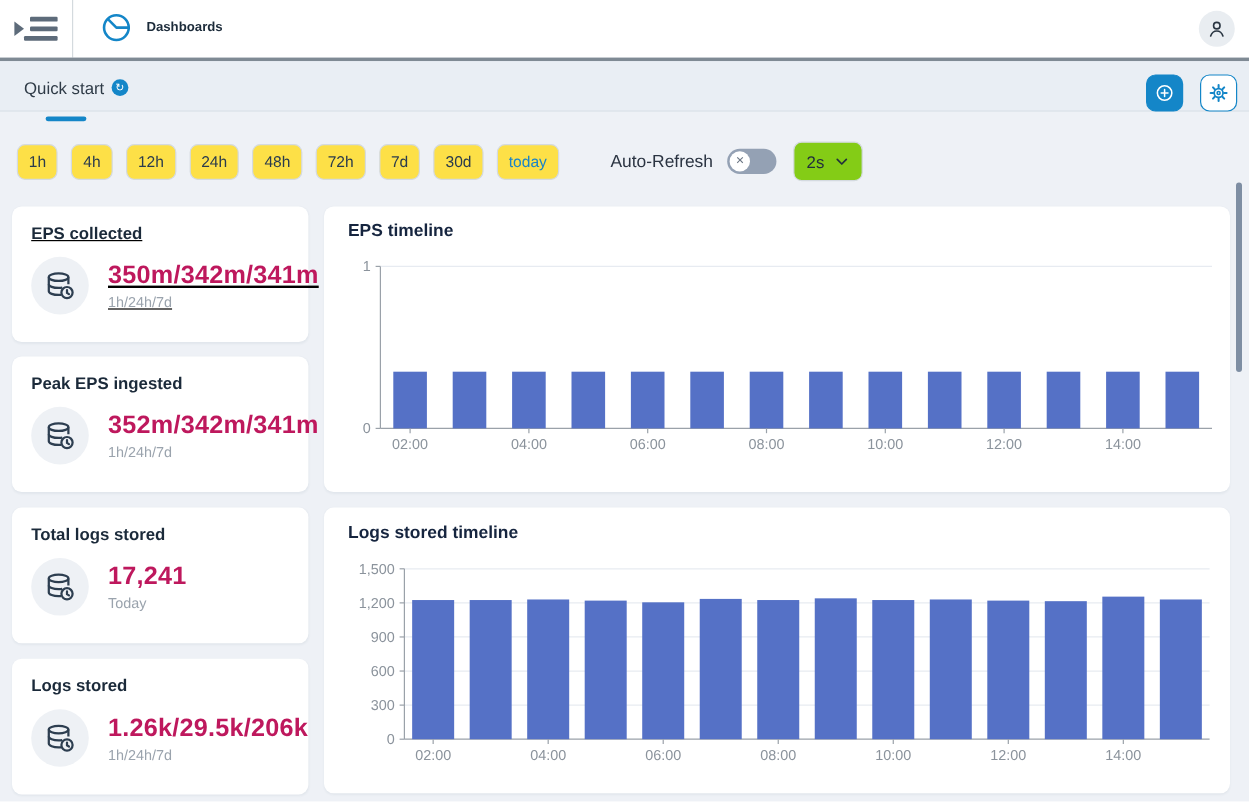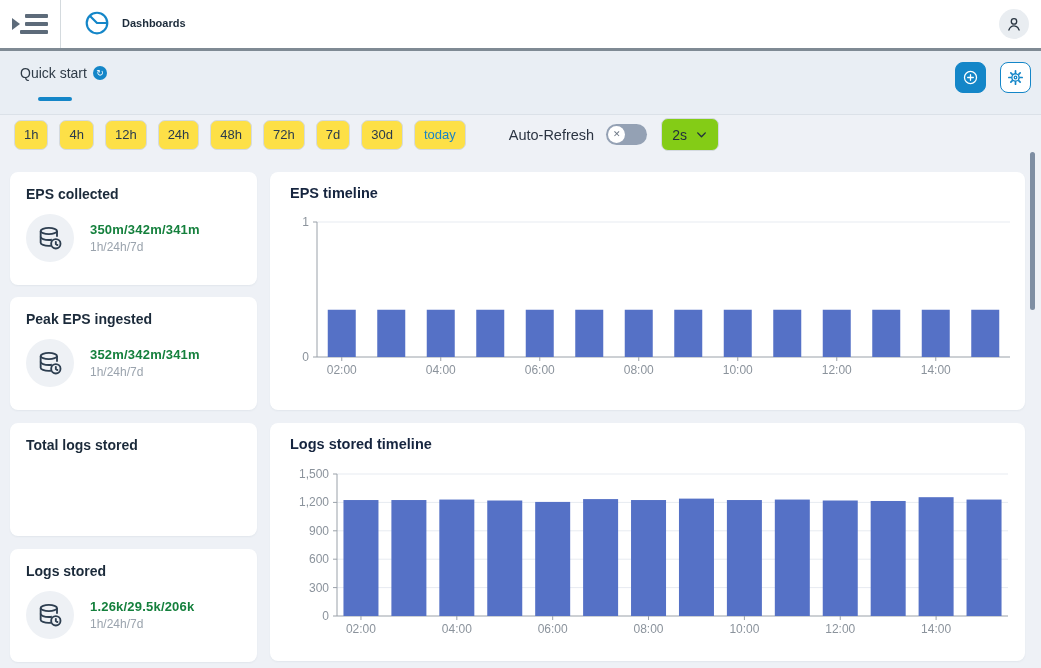--- a/index.html
+++ b/index.html
@@ -18,21 +18,21 @@
           border-left:8px solid #5d6b7a;}
   .topbar-divider{position:absolute;left:60px;top:0;width:1px;height:48px;background:#d4dade;}
   .brand{position:absolute;left:84px;top:10px;display:flex;align-items:center;gap:12px;}
   .brand svg{display:block;}
   .brand-title{font-size:11px;font-weight:bold;color:#1c2b3a;}
   .avatar{position:absolute;right:12px;top:9px;width:30px;height:30px;border-radius:50%;
           background:#e9edf1;display:flex;align-items:center;justify-content:center;cursor:pointer;border:none;}
   .topbar-rule{position:absolute;left:0;top:48px;width:1041px;height:3px;background:#7f8a94;}
 
   
-  .tabbar{position:absolute;left:0;top:51px;width:1041px;height:64px;background:#e9eef4;
+  .tabbar{position:absolute;left:0;top:51px;width:1041px;height:42px;background:#e9eef4;
           border-bottom:1px solid #dbe1e8;}
   .tab{position:absolute;left:20px;top:14px;display:flex;align-items:center;gap:6px;cursor:pointer;}
   .tab-label{font-size:14px;color:#2f3b47;}
   .live-badge{width:14px;height:14px;border-radius:50%;background:#1486c8;color:#fff;
               font-size:9px;line-height:14px;text-align:center;display:inline-block;}
   .tab-underline{position:absolute;left:38px;top:46px;width:34px;height:4px;background:#1486c8;border-radius:2px;}
   .tab-actions{position:absolute;right:10px;top:11px;display:flex;gap:14px;}
   .icon-btn{width:31px;height:31px;border-radius:8px;display:flex;align-items:center;
             justify-content:center;cursor:pointer;}
   .icon-btn.filled{background:#1486c8;border:1px solid #1486c8;}
@@ -49,26 +49,26 @@
   .toggle-knob{position:absolute;left:2px;top:2px;width:17px;height:17px;border-radius:50%;
                background:#fff;color:#6b7684;font-size:9px;line-height:17px;text-align:center;}
   .select{position:relative;margin-left:14px;width:58px;height:33px;background:#84cc16;
           border:1px solid #d4dae0;border-radius:7px;display:flex;align-items:center;
           padding:0 10px;cursor:pointer;}
   .select-value{font-size:14px;color:#222f3d;flex:1;}
 
   
   .stat-card{position:absolute;left:10px;width:247px;height:113px;background:#fff;
              border-radius:8px;box-shadow:0 1px 2px rgba(40,60,90,.06);padding:14px 16px;}
-  .stat-card.c0{top:172px;} .stat-card.c1{top:297px;} .stat-card.c2{top:423px;} .stat-card.c3{top:549px;}
+  .stat-card.c0{top:172px;text-decoration:underline;} .stat-card.c1{top:297px;} .stat-card.c2{top:423px;} .stat-card.c3{top:549px;}
   .stat-title{font-size:14px;font-weight:bold;color:#1b2a3a;}
   .stat-row{display:flex;align-items:center;gap:16px;margin-top:12px;}
   .stat-icon{width:48px;height:48px;border-radius:50%;background:#eef1f5;flex:0 0 48px;
              display:flex;align-items:center;justify-content:center;}
-  .stat-value{font-size:13px;font-weight:bold;color:#15803d;letter-spacing:.2px;}
+  .stat-value{font-size:21px;font-weight:bold;color:#be185d;letter-spacing:.2px;}
   .stat-sub{font-size:12px;color:#9aa3ad;margin-top:3px;}
 
   
   .chart-card{position:absolute;left:270px;width:755px;height:238px;background:#fff;
               border-radius:8px;box-shadow:0 1px 2px rgba(40,60,90,.06);}
   .chart-card.ch0{top:172px;} .chart-card.ch1{top:423px;}
   .chart-title{position:absolute;left:20px;top:13px;font-size:14.5px;font-weight:bold;color:#16253f;}
   .chart-host{position:absolute;left:0;top:0;width:755px;height:238px;}
   .chart-host svg text{font-family:"Liberation Sans",sans-serif;font-size:12px;fill:#8b939c;}
 
@@ -196,20 +196,38 @@
           </svg>
         </div>
       <div>
         <div class="stat-value">352m/342m/341m</div>
         <div class="stat-sub">1h/24h/7d</div>
       </div>
     </div>
   </div>
   <div class="stat-card c2">
     <div class="stat-title">Total logs stored</div>
+    <div class="stat-row">
+      <div class="stat-icon">
+          <svg class="db-svg" width="28" height="28" viewBox="0 0 24 24">
+            <g fill="none" stroke="#2d3e50" stroke-width="1.6">
+              <ellipse cx="11" cy="6" rx="7" ry="2.7"></ellipse>
+              <path d="M4 6v10c0 1.5 3.1 2.7 7 2.7 .6 0 1.2-.03 1.8-.08"></path>
+              <path d="M18 6v5"></path>
+              <path d="M4 11c0 1.5 3.1 2.7 7 2.7 .9 0 1.8-.07 2.6-.2"></path>
+              <circle cx="17" cy="17" r="4" fill="#eef1f5"></circle>
+              <path d="M17 15.3v1.9l1.4.9" stroke-linecap="round"></path>
+            </g>
+          </svg>
+        </div>
+      <div>
+        <div class="stat-value">17,241</div>
+        <div class="stat-sub">Today</div>
+      </div>
+    </div>
   </div>
   <div class="stat-card c3">
     <div class="stat-title">Logs stored</div>
     <div class="stat-row">
       <div class="stat-icon">
           <svg class="db-svg" width="28" height="28" viewBox="0 0 24 24">
             <g fill="none" stroke="#2d3e50" stroke-width="1.6">
               <ellipse cx="11" cy="6" rx="7" ry="2.7"></ellipse>
               <path d="M4 6v10c0 1.5 3.1 2.7 7 2.7 .6 0 1.2-.03 1.8-.08"></path>
               <path d="M18 6v5"></path>

